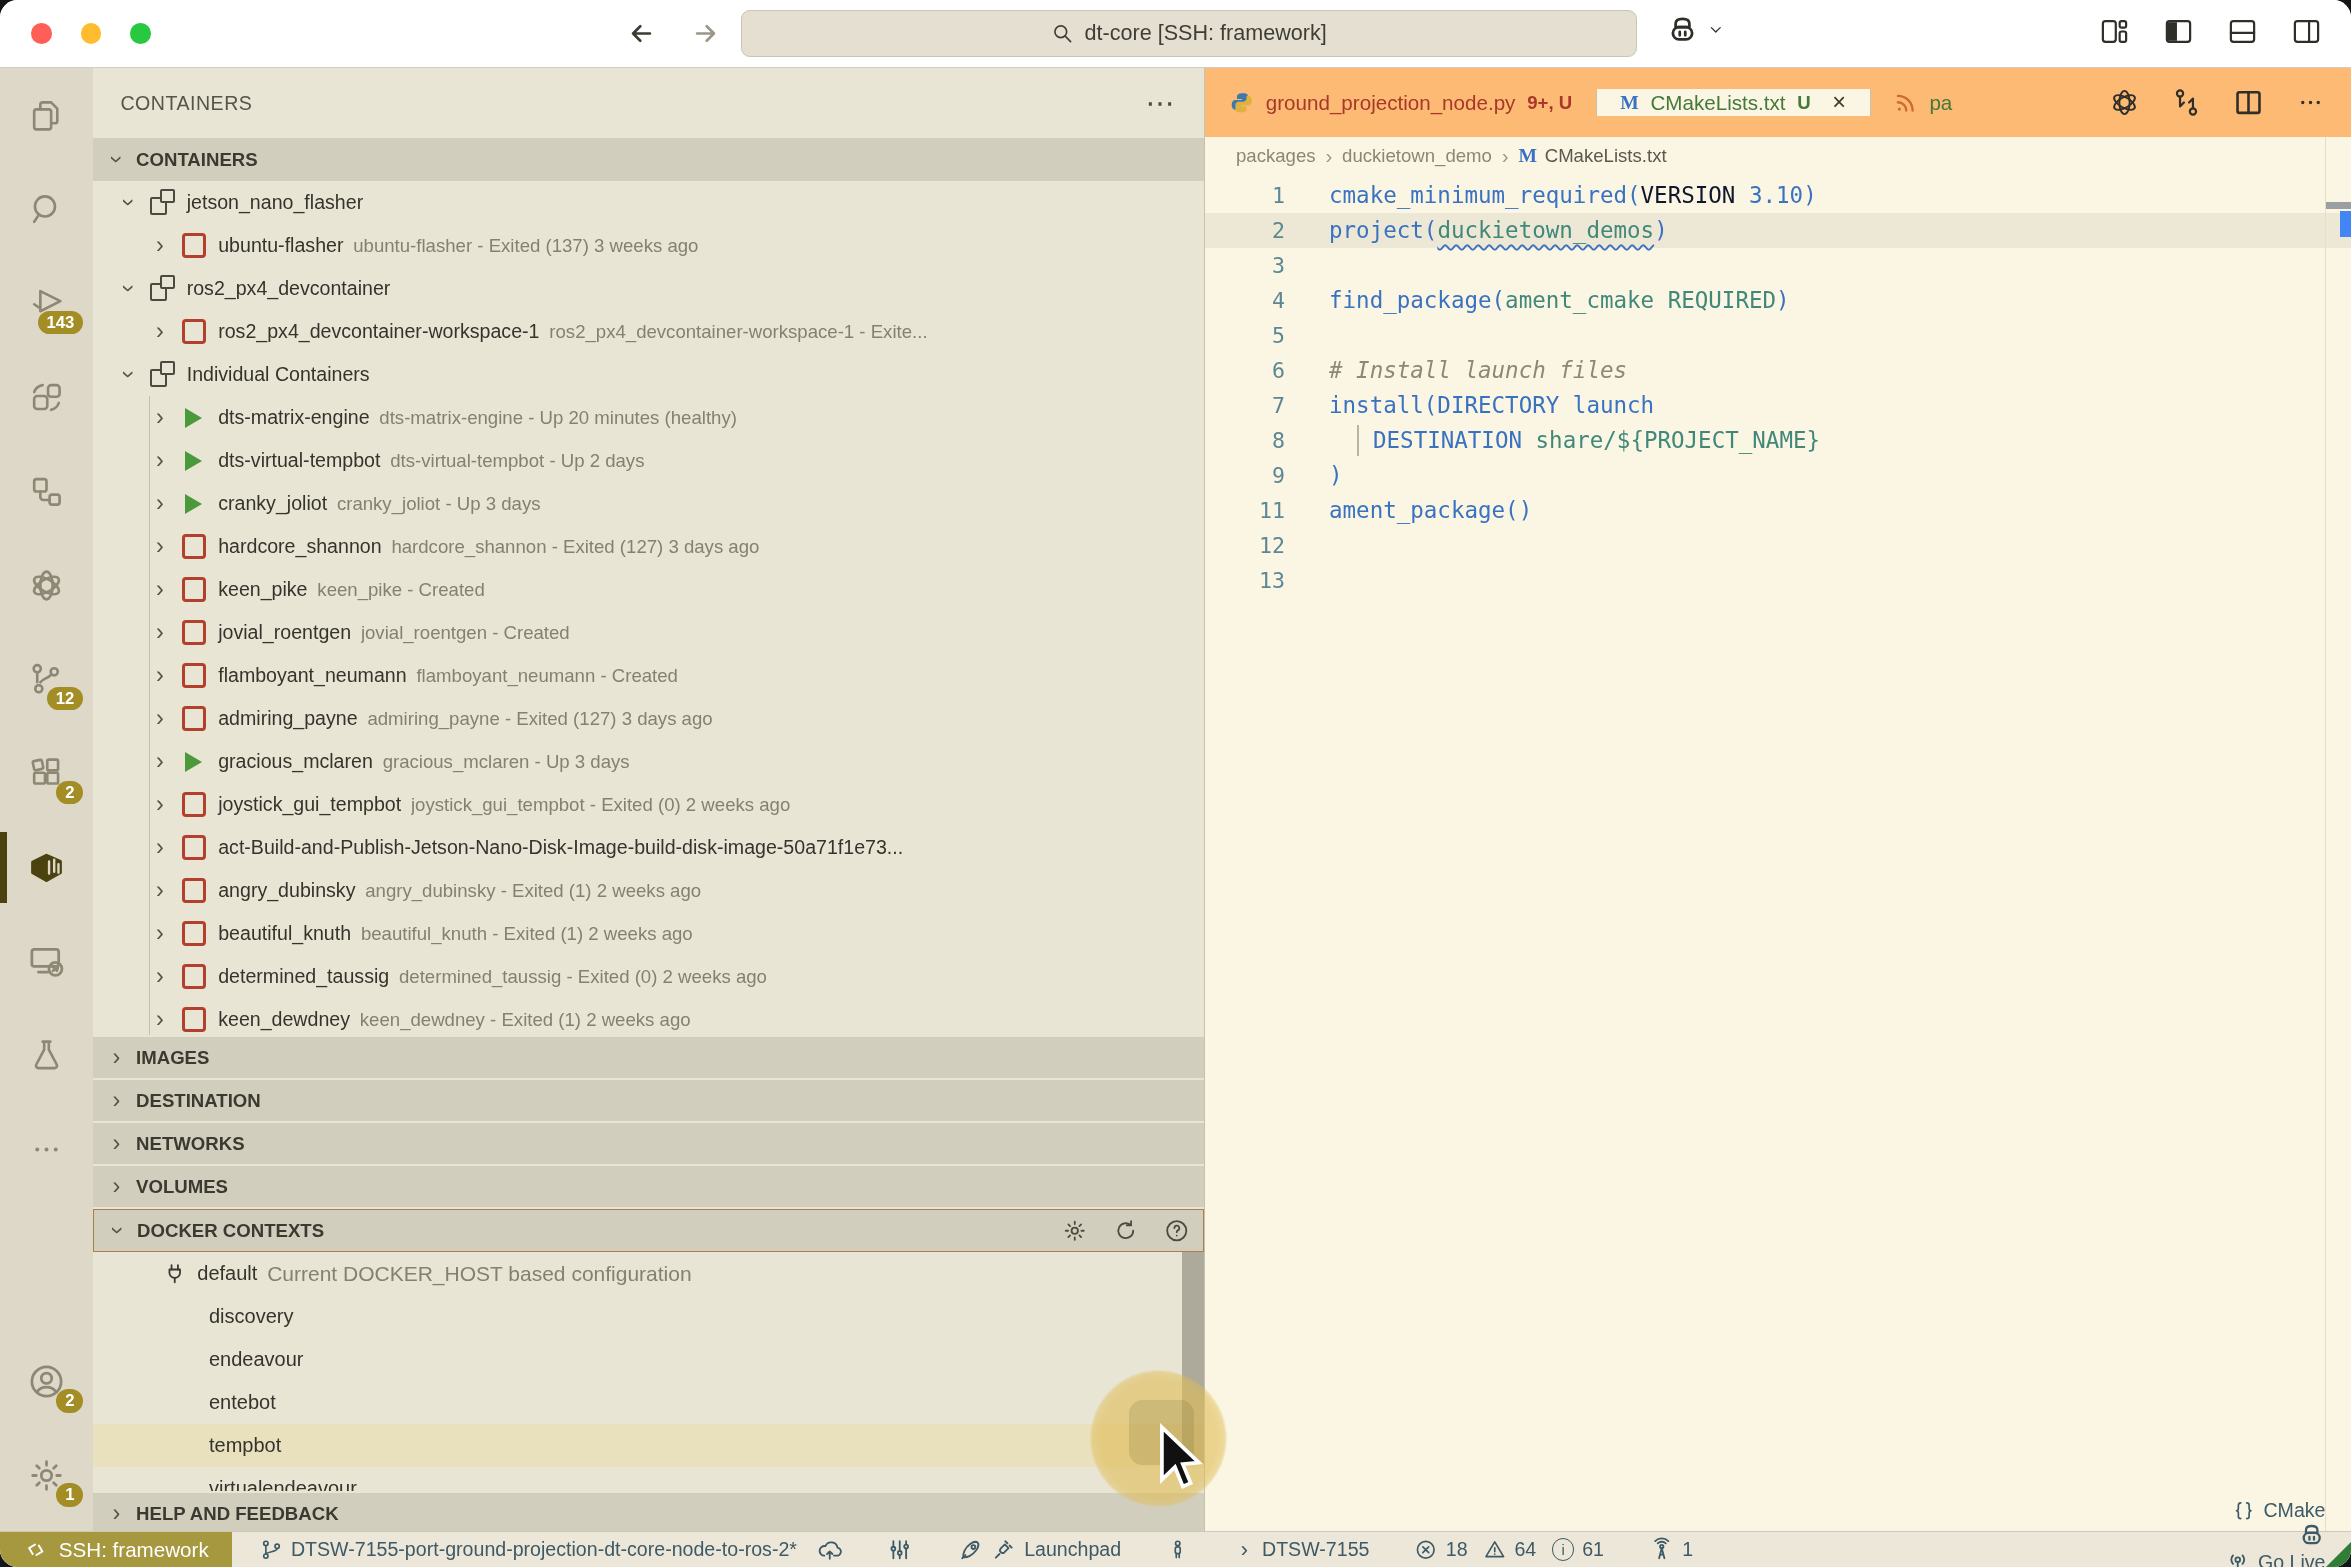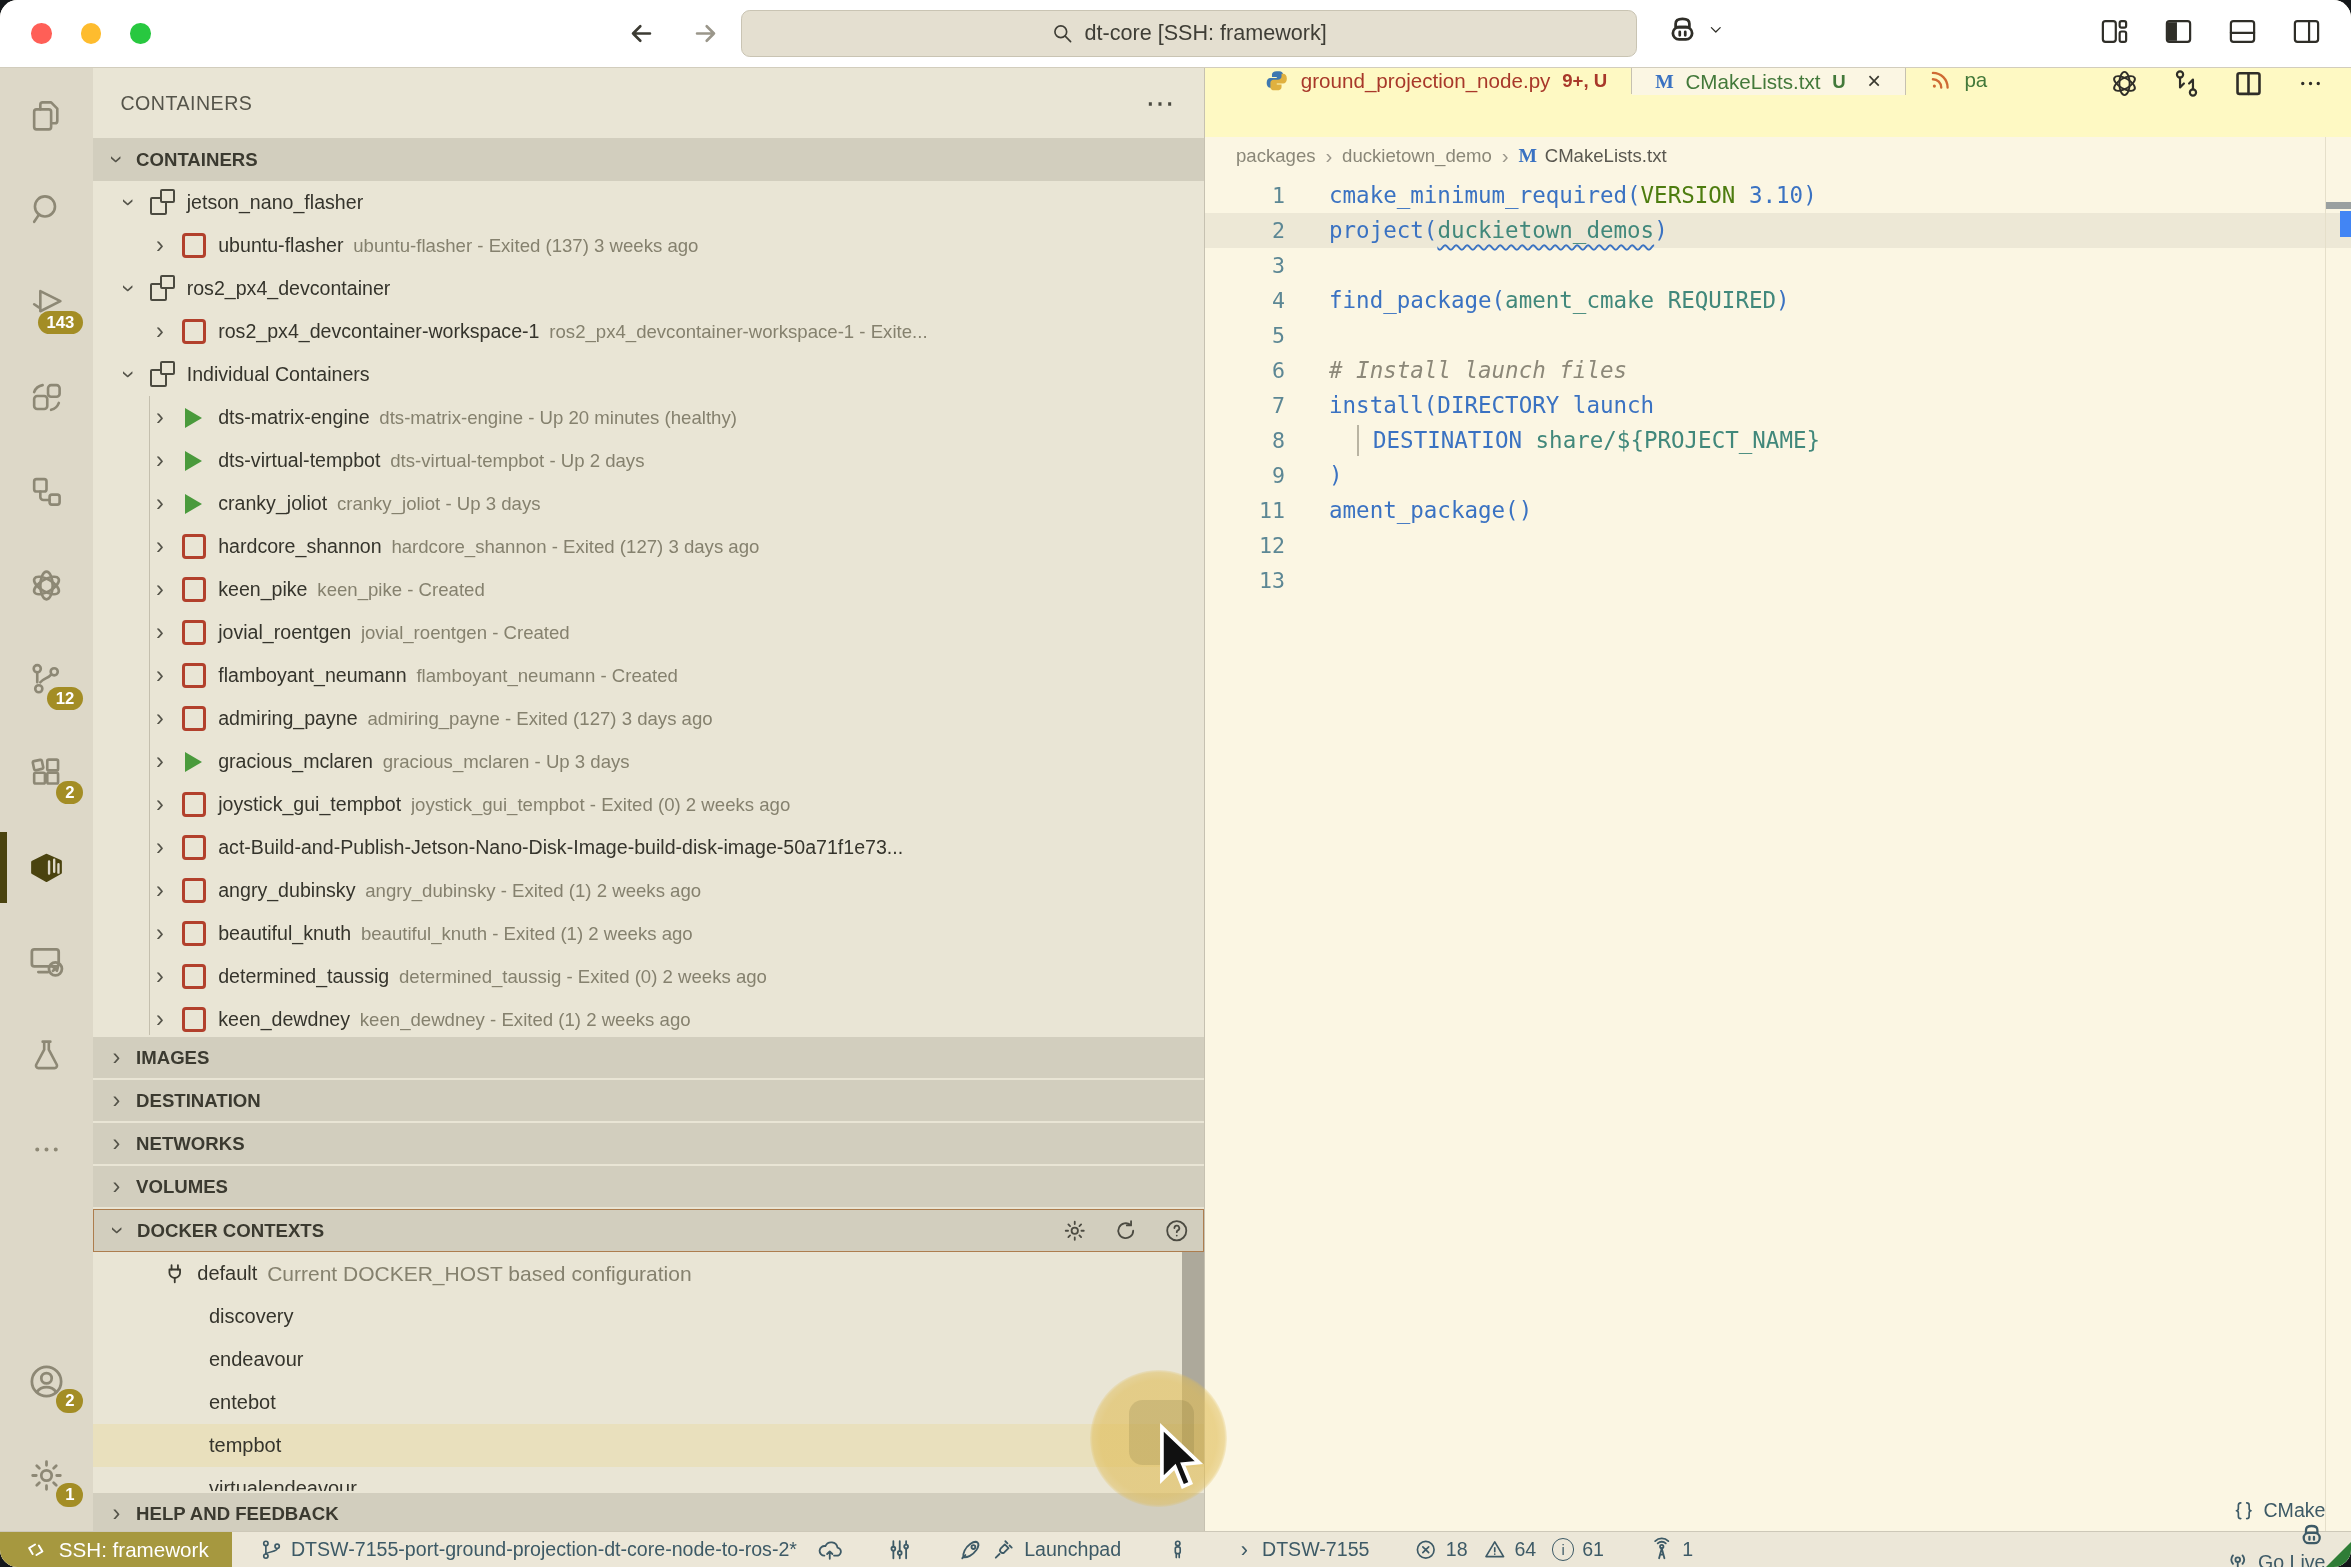--- a/index.html
+++ b/index.html
@@ -67,21 +67,21 @@
   .crow{height:43px;display:flex;align-items:center;gap:9.8px;padding-left:116px;position:relative;}
   .crow.has-plug{padding-left:69px;}
   .crow .clabel{font-size:20px;color:#35342c;}
   .crow .cdesc{font-size:21px;color:#85816e;}
   .crow.highlight{background:#e9e0bd;}
   .ctx-scroll{position:absolute;right:0;top:0;width:21.6px;height:212px;background:rgba(75,72,60,.38);}
   .help-header{margin-top:auto;}
 
   
   .editor{flex:1;background:#fbf6e3;position:relative;display:flex;flex-direction:column;min-width:0;}
-  .tabbar{height:69px;background:#fef9c3;display:flex;flex:none;align-items:flex-start;padding-left:35px;}
+  .tabbar{height:69px;background:#fdba74;display:flex;flex:none;align-items:center;}
   .tab{display:flex;align-items:center;gap:11.8px;padding:0 23.5px;border-right:1px solid #c6c1b0;font-size:20.6px;white-space:nowrap;}
   .tab .deco{font-size:18.6px;font-weight:bold;}
   .tab.t-red{color:#a8382a;}
   .tab.t-green{color:#43793a;}
   .tab.active{background:#fbf6e3;}
   .tab .close{color:#3b3a30;font-size:23.5px;margin-left:9.8px;}
   .tab.partial{overflow:hidden;width:86px;flex:none;padding-right:0;border-right:none;}
   .editor-actions{margin-left:auto;display:flex;align-items:center;gap:31px;padding:0 25.5px;color:#2f2e28;flex:none;}
   .breadcrumb{height:37px;display:flex;align-items:center;gap:9.8px;padding-left:31px;font-size:18.6px;color:#8a8778;flex:none;}
   .breadcrumb .bsep{font-size:20.6px;color:#9a968a;}
@@ -89,21 +89,21 @@
   .m-icon{color:#3a72c2;font-weight:bold;font-size:19.6px;font-family:"Liberation Serif",serif;}
   .code{font-family:"DejaVu Sans Mono",monospace;font-size:22.5px;flex:none;padding-top:3.9px;}
   .cline{height:35px;line-height:35px;display:flex;white-space:pre;}
   .cline.cur{background:#ede8d6;}
   .cline .num{width:80px;text-align:right;color:#5c8794;flex:none;font-size:21.6px;}
   .cline .ctext{padding-left:44px;position:relative;}
   .cline.guide .ctext::before{content:"";position:absolute;left:72px;top:2px;bottom:2px;width:1.5px;background:#b9b4a2;}
   .cline.guide .ctext{padding-left:88px;}
   .tk-fn{color:#3a72c2;}
   .tk-arg{color:#41887b;}
-  .tk-param{color:#4d7c0f;}
+  .tk-param{color:#0f172a;}
   .tk-com{color:#8c8879;font-style:italic;}
   .tk-pl{color:#44443c;}
   .tk-sq{text-decoration:#3a72c2 wavy underline;text-decoration-thickness:2px;text-underline-offset:5.9px;}
   .ruler{position:absolute;right:0;top:69px;bottom:0;width:25.5px;border-left:1px solid #e5dfca;}
   .ruler .graybar{position:absolute;right:0;top:65px;width:25.5px;height:6.9px;background:#9aa0a0;}
   .ruler .bluemark{position:absolute;right:0;top:74px;width:10.8px;height:25.5px;background:#4285f4;}
 
   
   .sb-remote{height:100%;background:#a6983f;color:#fff;display:flex;align-items:center;gap:11.8px;padding:0 23.5px;font-size:20.6px;flex:none;}
   .sb-item{display:flex;align-items:center;gap:7.8px;margin-left:27.4px;white-space:nowrap;}

